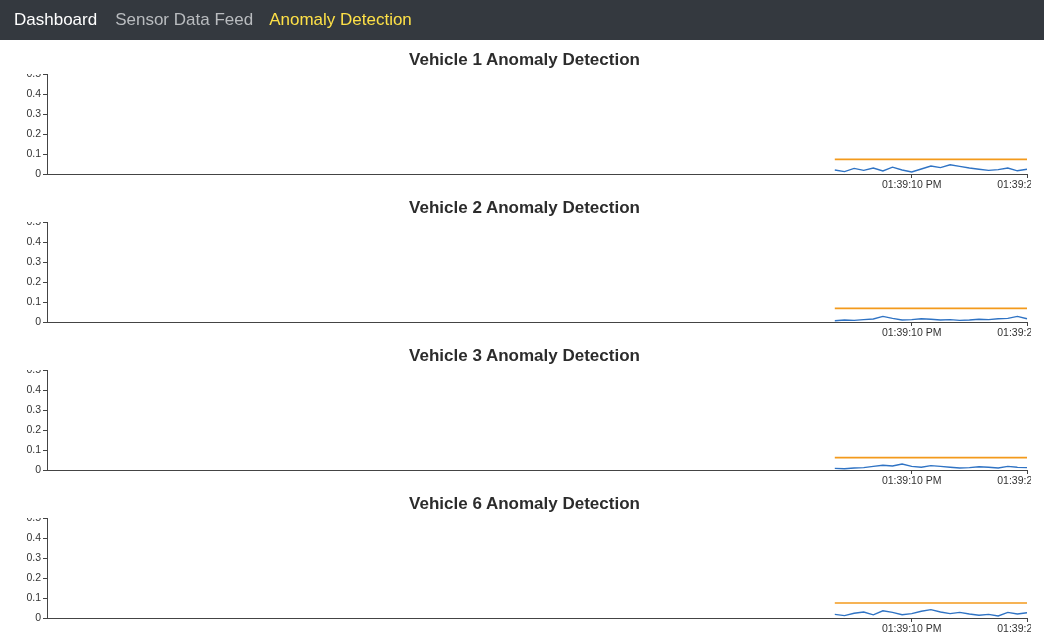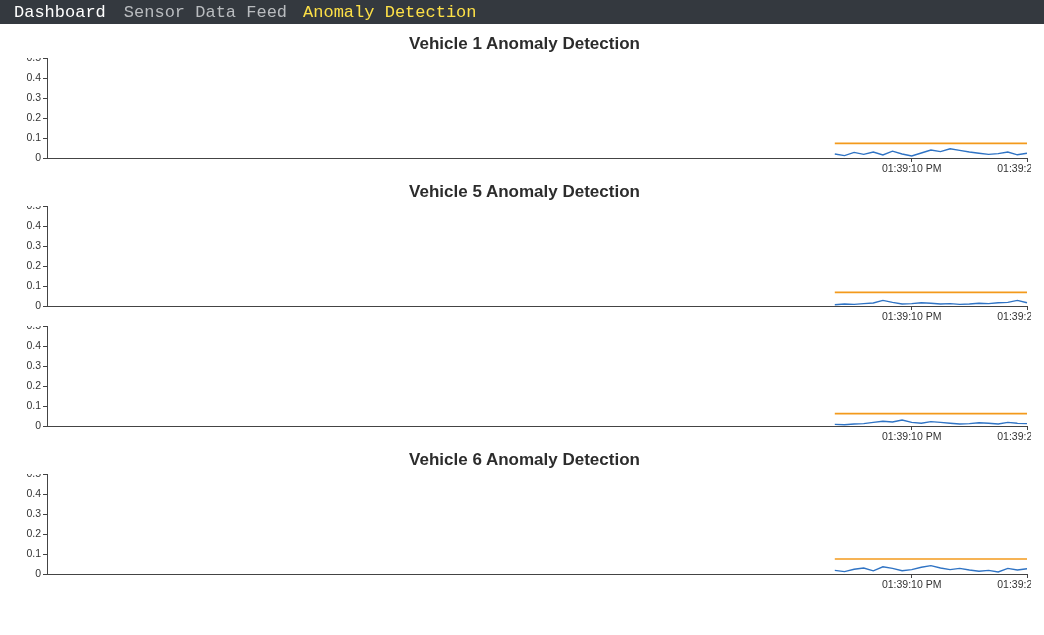--- a/index.html
+++ b/index.html
@@ -6,28 +6,27 @@
     margin: 0;
     padding: 0;
     width: 1044px;
     height: 635px;
     font-family: "Segoe UI", Arial, sans-serif;
     background: #ffffff;
     overflow: hidden;
   }
   .nav {
     background: #34393f;
-    height: 24px;
+    height: 40px;
     display: flex;
     align-items: center;
     padding: 0 14px;
     gap: 16px;
     color: #d7d9db;
     font-size: 13px;
-    font-family: Liberation Mono, monospace;
   }
   .nav .brand {
     color: #ffffff;
     font-size: 17px;
     font-weight: 400;
     margin-right: 2px;
   }
   .nav .navlink {
     color: #b9bcbf;
     font-size: 17px;
@@ -111,21 +110,21 @@
             <text x="892.7058823529411" y="114" text-anchor="middle">01:39:10 PM</text>
           </g>
           <line x1="1008" x2="1008" y1="100" y2="104" class="tick-line"></line>
           <g class="xtick">
             <text x="1008" y="114" text-anchor="middle">01:39:25 PM</text>
           </g>
         </svg>
       </div>
     </div>
     <div class="chart-row">
-      <div class="chart-title">Vehicle 5 Anomaly Detection</div>
+      <div class="chart-title">Vehicle 2 Anomaly Detection</div>
       <div class="chart-body">
         <svg width="1012" height="118">
           <line x1="24" x2="28" y1="100" y2="100" class="tick-line"></line>
           <g class="ytick">
             <text x="22" y="103" text-anchor="end" class="ytick">0</text>
           </g>
           <line x1="24" x2="28" y1="80" y2="80" class="tick-line"></line>
           <g class="ytick">
             <text x="22" y="83" text-anchor="end" class="ytick">0.1</text>
           </g>
@@ -154,20 +153,21 @@
             <text x="892.7058823529411" y="114" text-anchor="middle">01:39:10 PM</text>
           </g>
           <line x1="1008" x2="1008" y1="100" y2="104" class="tick-line"></line>
           <g class="xtick">
             <text x="1008" y="114" text-anchor="middle">01:39:25 PM</text>
           </g>
         </svg>
       </div>
     </div>
     <div class="chart-row">
+      <div class="chart-title">Vehicle 3 Anomaly Detection</div>
       <div class="chart-body">
         <svg width="1012" height="118">
           <line x1="24" x2="28" y1="100" y2="100" class="tick-line"></line>
           <g class="ytick">
             <text x="22" y="103" text-anchor="end" class="ytick">0</text>
           </g>
           <line x1="24" x2="28" y1="80" y2="80" class="tick-line"></line>
           <g class="ytick">
             <text x="22" y="83" text-anchor="end" class="ytick">0.1</text>
           </g>

